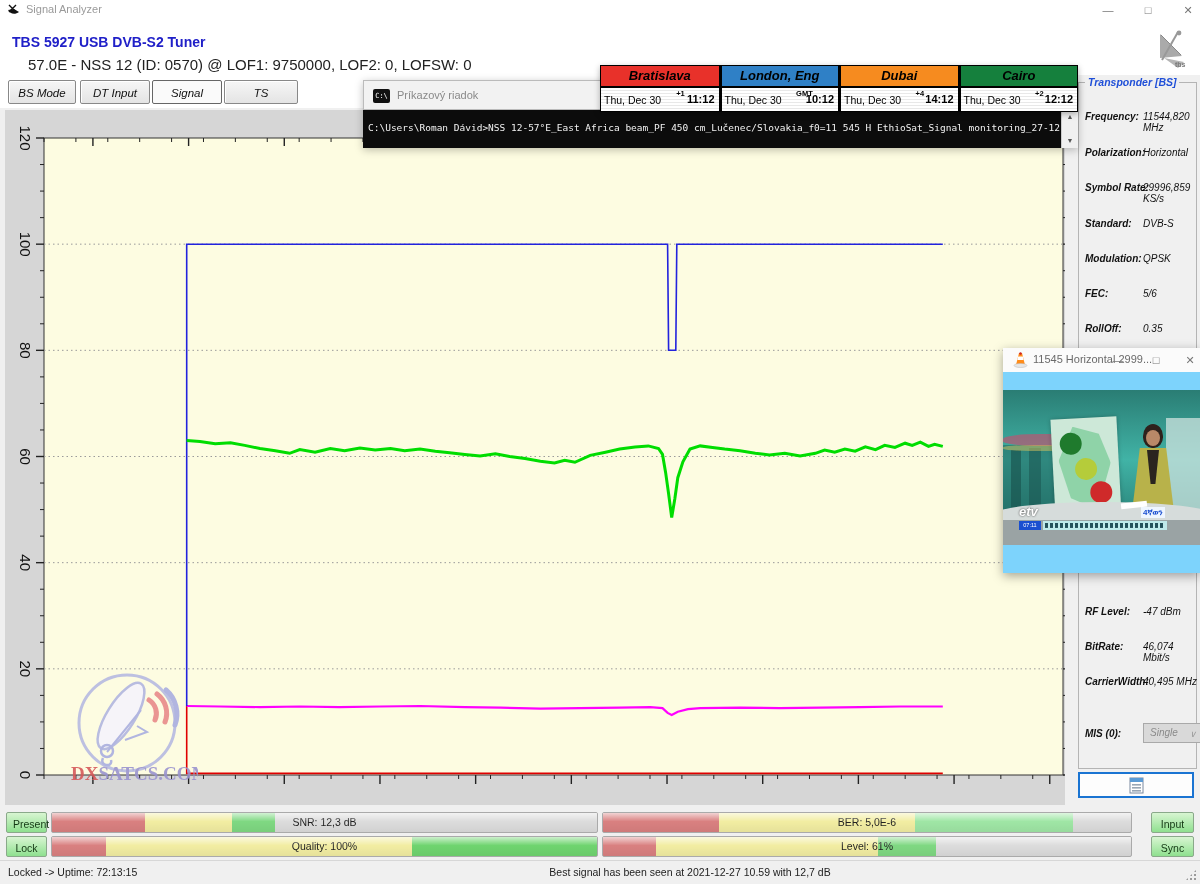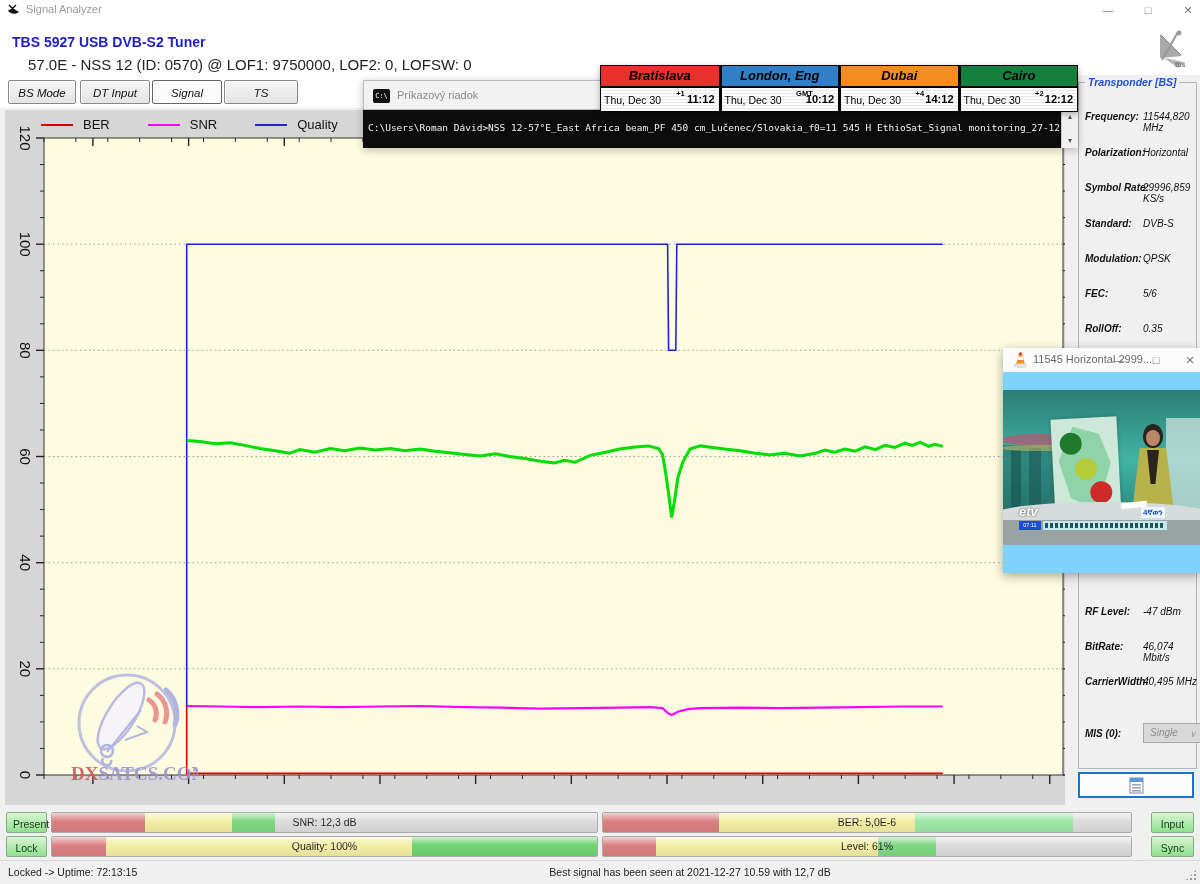--- a/index.html
+++ b/index.html
@@ -125,38 +125,20 @@
     <path d="M16 30 L36 34 L30 40 Z" fill="#b5b5b5"></path>
     <text x="27" y="39" font-size="7" fill="#777" font-family="Liberation Sans, sans-serif" font-weight="bold">tbs</text>
   </svg>
   <button class="tbtn" style="left:8px;width:68px">BS Mode</button>
   <button class="tbtn" style="left:80px;width:70px">DT Input</button>
   <button class="tbtn active" style="left:152px;width:70px">Signal Mon.</button>
   <button class="tbtn" style="left:224px;width:74px">TS Analyzer (OK)</button>
 </div>
 
 <div class="abs chartbox">
-  <div class="legend">
-    <div class="legend-item">
-      <span class="sw" style="border-top-color: rgb(224, 0, 0);"></span>
-      <span>BER</span>
-    </div>
-    <div class="legend-item">
-      <span class="sw" style="border-top-color: rgb(255, 0, 255);"></span>
-      <span>SNR</span>
-    </div>
-    <div class="legend-item">
-      <span class="sw" style="border-top-color: rgb(34, 34, 221);"></span>
-      <span>Quality</span>
-    </div>
-    <div class="legend-item">
-      <span class="sw" style="border-top-color: rgb(0, 221, 0);"></span>
-      <span>Level</span>
-    </div>
-  </div>
 
   <svg id="chart-svg" width="1060" height="695" style="position:absolute;left:0;top:0">
       <rect x="39" y="28" width="1019" height="637" fill="#fdfce1" stroke="#333" stroke-width="1"></rect>
       <line x1="39" y1="558.8333333333334" x2="1058" y2="558.8333333333334" stroke="#9a9a9a" stroke-width="1" stroke-dasharray="1.5,3"></line>
       <line x1="39" y1="452.66666666666663" x2="1058" y2="452.66666666666663" stroke="#9a9a9a" stroke-width="1" stroke-dasharray="1.5,3"></line>
       <line x1="39" y1="346.5" x2="1058" y2="346.5" stroke="#9a9a9a" stroke-width="1" stroke-dasharray="1.5,3"></line>
       <line x1="39" y1="240.33333333333331" x2="1058" y2="240.33333333333331" stroke="#9a9a9a" stroke-width="1" stroke-dasharray="1.5,3"></line>
       <line x1="39" y1="134.16666666666663" x2="1058" y2="134.16666666666663" stroke="#9a9a9a" stroke-width="1" stroke-dasharray="1.5,3"></line>
       <line x1="31" y1="665" x2="39" y2="665" stroke="#222" stroke-width="1.4"></line>
       <line x1="1058" y1="665" x2="1066" y2="665" stroke="#222" stroke-width="1.4"></line>

